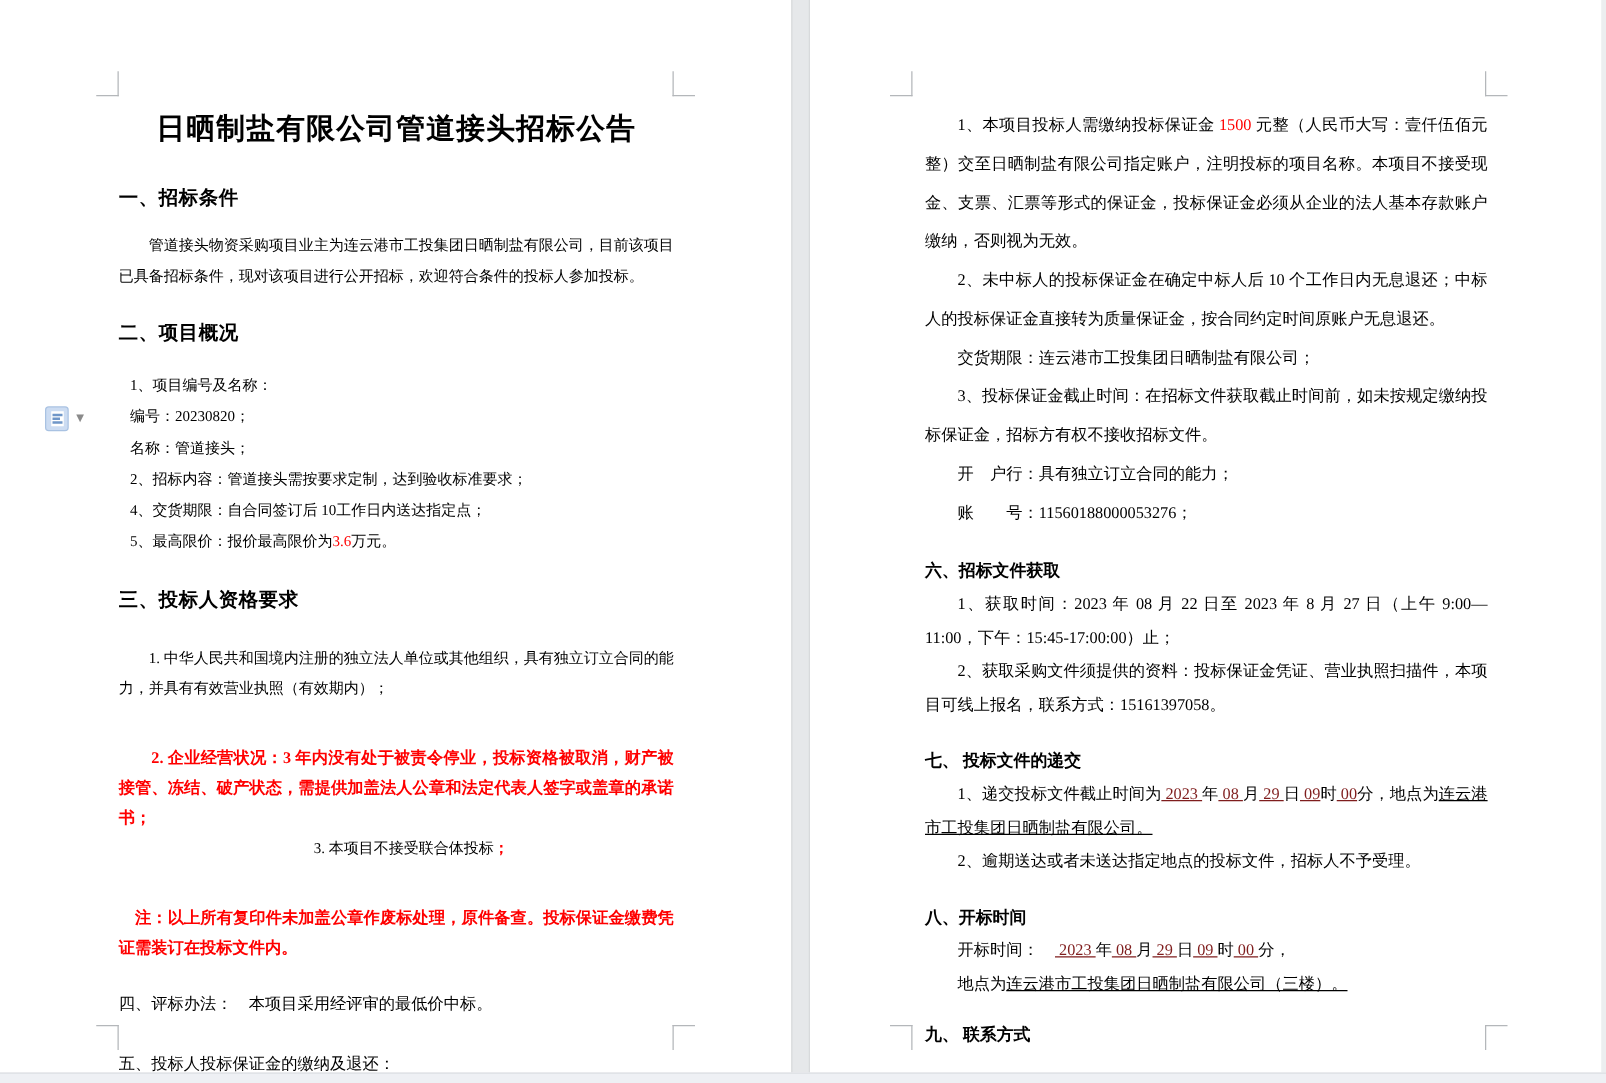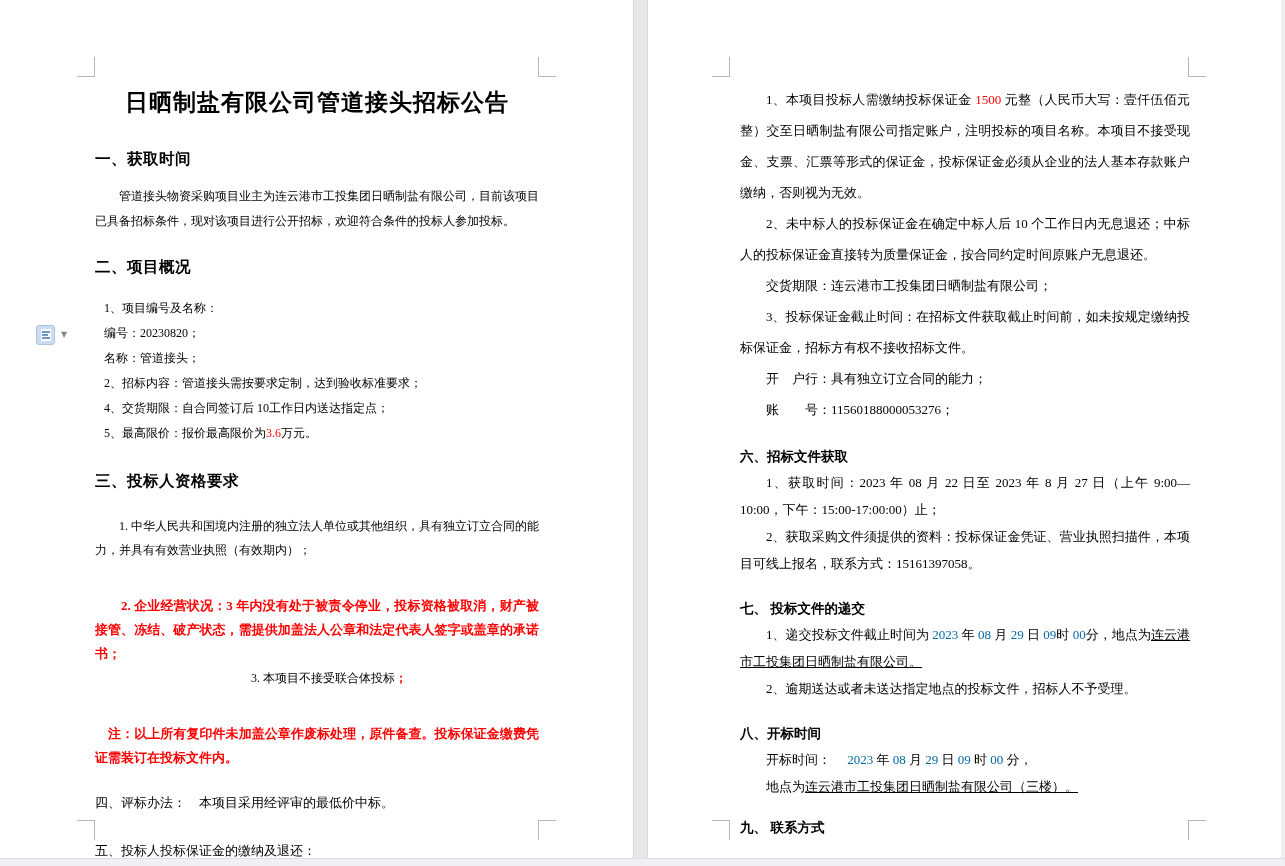--- a/index.html
+++ b/index.html
@@ -42,21 +42,21 @@
   .s5line{margin:26px 0 0 0;font-size:13px;line-height:22px;}
   
   #p2-content{position:absolute;left:92px;top:84px;width:450px;font-size:13px;}
   #p2-content .blkA p{margin:0;line-height:31px;text-indent:2em;text-align:justify;}
   .h-sm{font-size:13.5px;font-weight:bold;line-height:24px;margin:20px 0 0 0;}
   .p26{margin:0;line-height:27px;text-indent:2em;text-align:justify;}
   #s9-head{margin-top:16px;} #s9-line{margin-top:14px;}
   
   .red{color:#ff0000;}
   .rb{color:#ff0000;font-weight:bold;margin-top:32px;}
-  .ru{color:#0369a1;}
+  .ru{color:#7f1d1d;text-decoration:underline;}
   .bu{text-decoration:underline;}
 </style>
 </head>
 <body>
 
 <div id="page1" class="page">
   <div class="mark tl" style="left:77px;top:57px;"></div>
   <div class="mark tr" style="left:538px;top:57px;"></div>
   <div class="mark bl" style="left:77px;top:820px;"></div>
   <div class="mark br" style="left:538px;top:820px;"></div>
@@ -68,21 +68,21 @@
           <i></i>
           <i></i>
         </span>
     </span>
     <span class="caret">▼</span>
   </div>
 
   <div id="p1-content">
     <p class="doc-title">日晒制盐有限公司管道接头招标公告</p>
 
-    <p class="h-big" id="h1-1">一、获取时间</p>
+    <p class="h-big" id="h1-1">一、招标条件</p>
     <p class="p-body">管道接头物资采购项目业主为连云港市工投集团日晒制盐有限公司，目前该项目已具备招标条件，现对该项目进行公开招标，欢迎符合条件的投标人参加投标。</p>
 
     <p class="h-big" id="h1-2">二、项目概况</p>
     <div class="list">
       <p>1、项目编号及名称：</p>
       <p>编号：20230820；</p>
       <p>名称：管道接头；</p>
       <p>2、招标内容：管道接头需按要求定制，达到验收标准要求；</p>
       <p>4、交货期限：自合同签订后 10工作日内送达指定点；</p>
       <p><span>5、最高限价：报价最高限价为</span><span class="red">3.6</span><span>万元。</span></p>
@@ -111,21 +111,21 @@
     <div class="blkA">
       <p><span>1、本项目投标人需缴纳投标保证金 </span><span class="red">1500</span><span> 元整（人民币大写：壹仟伍佰元整）交至日晒制盐有限公司指定账户，注明投标的项目名称。本项目不接受现金、支票、汇票等形式的保证金，投标保证金必须从企业的法人基本存款账户缴纳，否则视为无效。</span></p>
       <p>2、未中标人的投标保证金在确定中标人后 10 个工作日内无息退还；中标人的投标保证金直接转为质量保证金，按合同约定时间原账户无息退还。</p>
       <p>交货期限：连云港市工投集团日晒制盐有限公司；</p>
       <p>3、投标保证金截止时间：在招标文件获取截止时间前，如未按规定缴纳投标保证金，招标方有权不接收招标文件。</p>
       <p>开　户行：具有独立订立合同的能力；</p>
       <p>账　　号：11560188000053276；</p>
     </div>
 
     <p class="h-sm">六、招标文件获取</p>
-    <p class="p26">1、获取时间：2023 年 08 月 22 日至 2023 年 8 月 27 日（上午 9:00—10:00，下午：15:00-17:00:00）止；</p>
+    <p class="p26">1、获取时间：2023 年 08 月 22 日至 2023 年 8 月 27 日（上午 9:00—11:00，下午：15:45-17:00:00）止；</p>
     <p class="p26">2、获取采购文件须提供的资料：投标保证金凭证、营业执照扫描件，本项目可线上报名，联系方式：15161397058。</p>
 
     <p class="h-sm">七、 投标文件的递交</p>
     <p class="p26"><span>1、递交投标文件截止时间为</span><span class="ru"> 2023 </span><span>年</span><span class="ru"> 08 </span><span>月</span><span class="ru"> 29 </span><span>日</span><span class="ru"> 09</span><span>时</span><span class="ru"> 00</span><span>分</span><span>，地点为</span><span class="bu">连云港市工投集团日晒制盐有限公司。</span></p>
     <p class="p26">2、逾期送达或者未送达指定地点的投标文件，招标人不予受理。</p>
 
     <p class="h-sm">八、开标时间</p>
     <p class="p26"><span>开标时间：　</span><span class="ru"> 2023 </span><span>年</span><span class="ru"> 08 </span><span>月</span><span class="ru"> 29 </span><span>日</span><span class="ru"> 09 </span><span>时</span><span class="ru"> 00 </span><span>分</span><span>，</span></p>
     <p class="p26"><span>地点为</span><span class="bu">连云港市工投集团日晒制盐有限公司（三楼）。</span></p>
 

